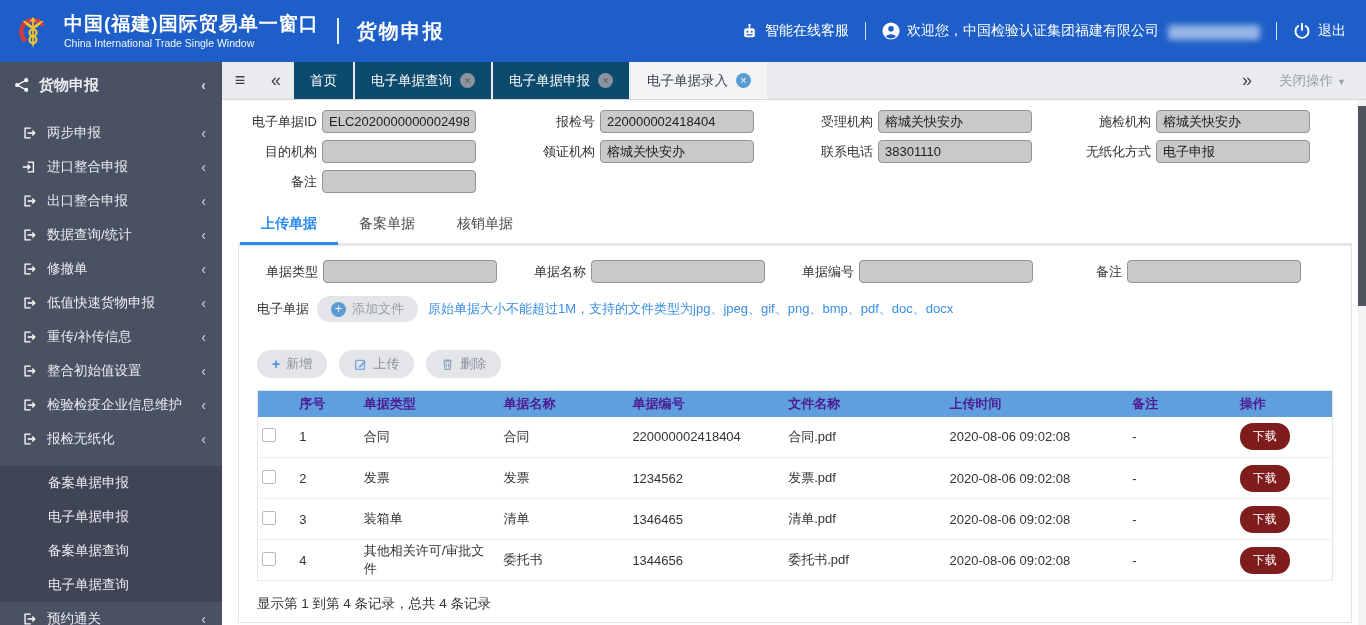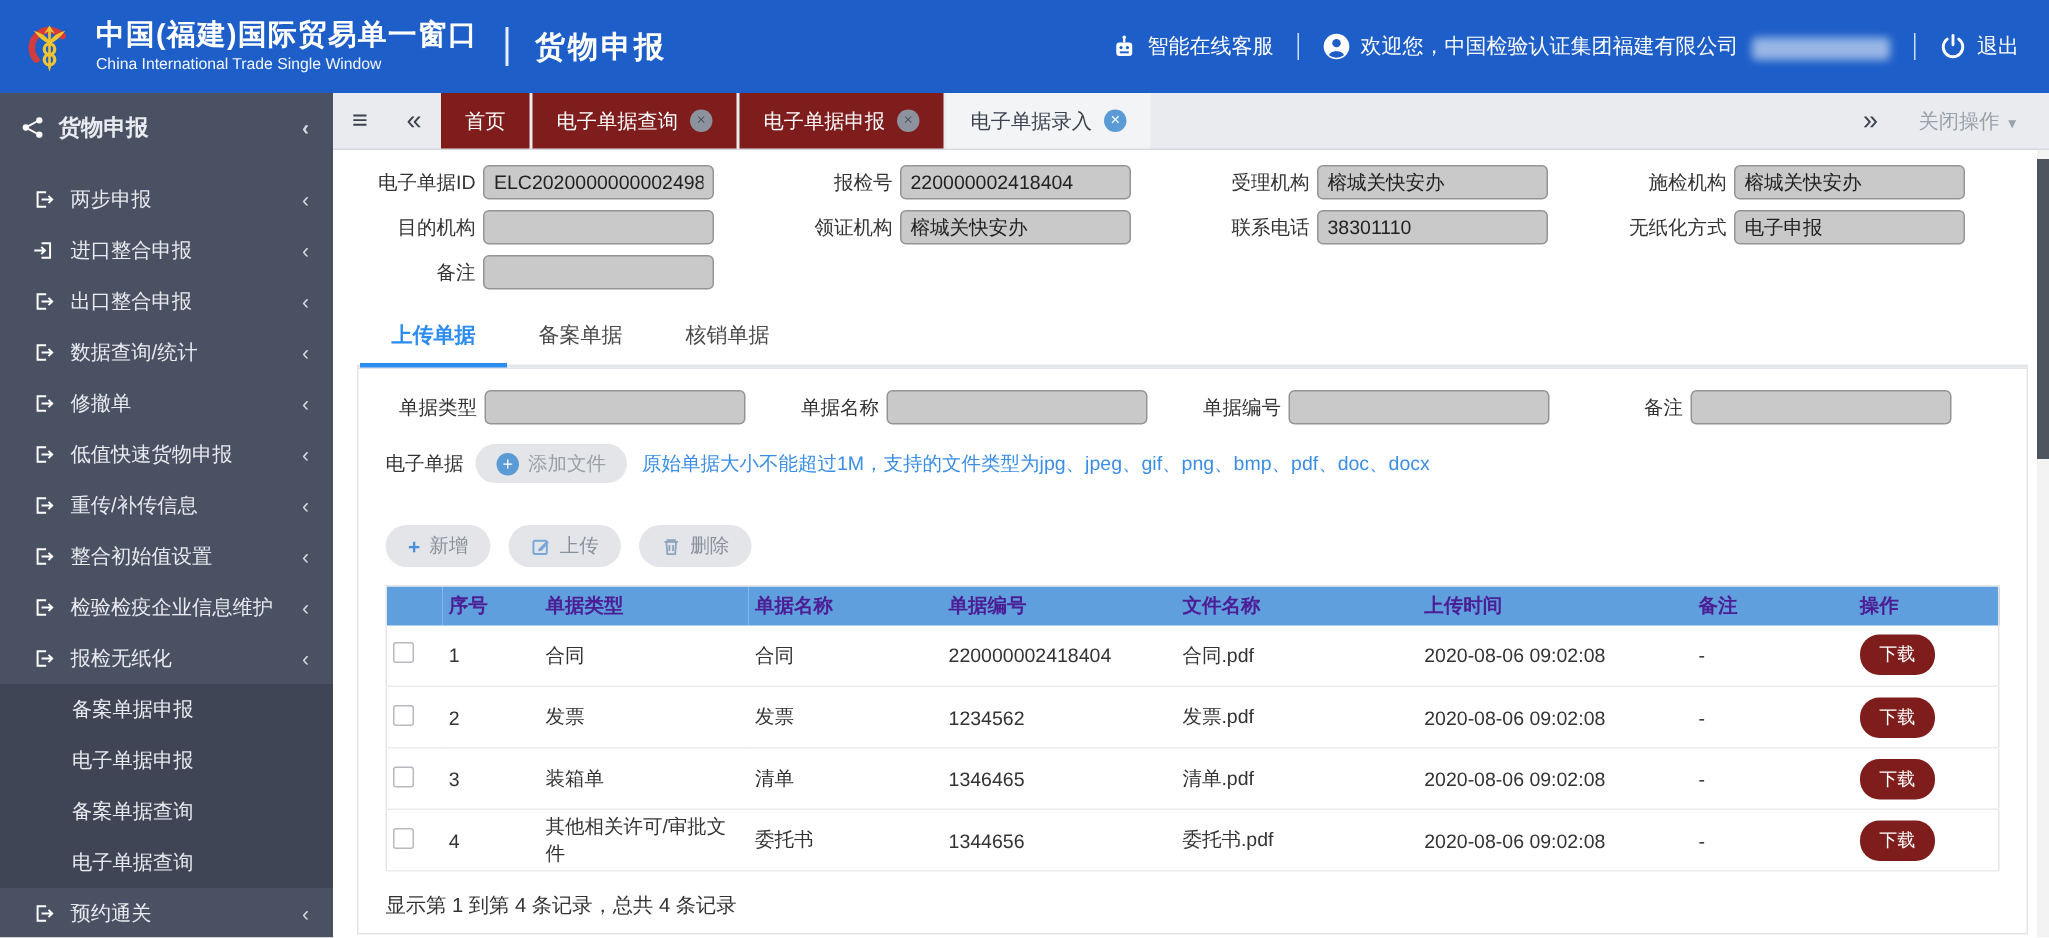--- a/index.html
+++ b/index.html
@@ -22,29 +22,29 @@
   
   .main { display:flex; height:563px; }
 
   
   .sidebar { width:222px; background:#4a5162; color:#e9ebf0; flex-shrink:0; overflow:hidden; }
   .side-root { height:46px; display:flex; align-items:center; padding:0 16px 0 14px; font-size:15px; font-weight:bold; }
   .side-nav { padding-top:8px; }
   .side-item { height:34px; display:flex; align-items:center; padding:0 16px 0 22px; font-size:13.5px; cursor:pointer; }
   .chev { margin-left:auto; color:#d7dae0; font-size:14px; }
   .mi { width:17px; margin-right:8px; display:flex; align-items:center; flex-shrink:0; }
-  .submenu { background:#3f4554; }
+  .submenu { background:#3f4554;margin-top:10px; }
   .sub-item { height:34px; display:flex; align-items:center; padding-left:48px; font-size:13.5px; cursor:pointer; }
 
   
   .content { flex:1; display:flex; flex-direction:column; position:relative; background:#fff; min-width:0; }
   .tabbar { height:38px; background:#e9ebee; display:flex; align-items:stretch; border-bottom:1px solid #d5d9dd; }
   .tb-btn { width:36px; display:flex; align-items:center; justify-content:center; color:#3c424e; font-size:18px; cursor:pointer; }
   .tab { display:flex; align-items:center; gap:8px; padding:0 16px; font-size:13.5px; margin-right:2px; cursor:pointer; white-space:nowrap; }
-  .tab.dark { background:#7f1d1d; color:#fff;font-family:Liberation Serif, serif; }
+  .tab.dark { background:#0c4a6e; color:#fff;font-family:Liberation Serif, serif; }
   .tab.active { background:#f3f4f6; color:#3c424e; }
   .tab-close { width:15px; height:15px; border-radius:50%; display:flex; align-items:center; justify-content:center; font-size:11px; line-height:1; cursor:pointer; }
   .tab.dark .tab-close { background:#8d939e; color:#3e4553; }
   .tab.active .tab-close { background:#5b9bd5; color:#fff; }
   .tabbar-right { margin-left:auto; display:flex; align-items:center; }
   .close-ops { color:#9aa1ab; font-size:13.5px; padding:0 20px 0 14px; cursor:pointer; }
   .caret { font-size:9px; margin-left:4px; }
 
   
   .page { flex:1; padding:10px 14px 0 16px; position:relative; overflow:hidden; }

